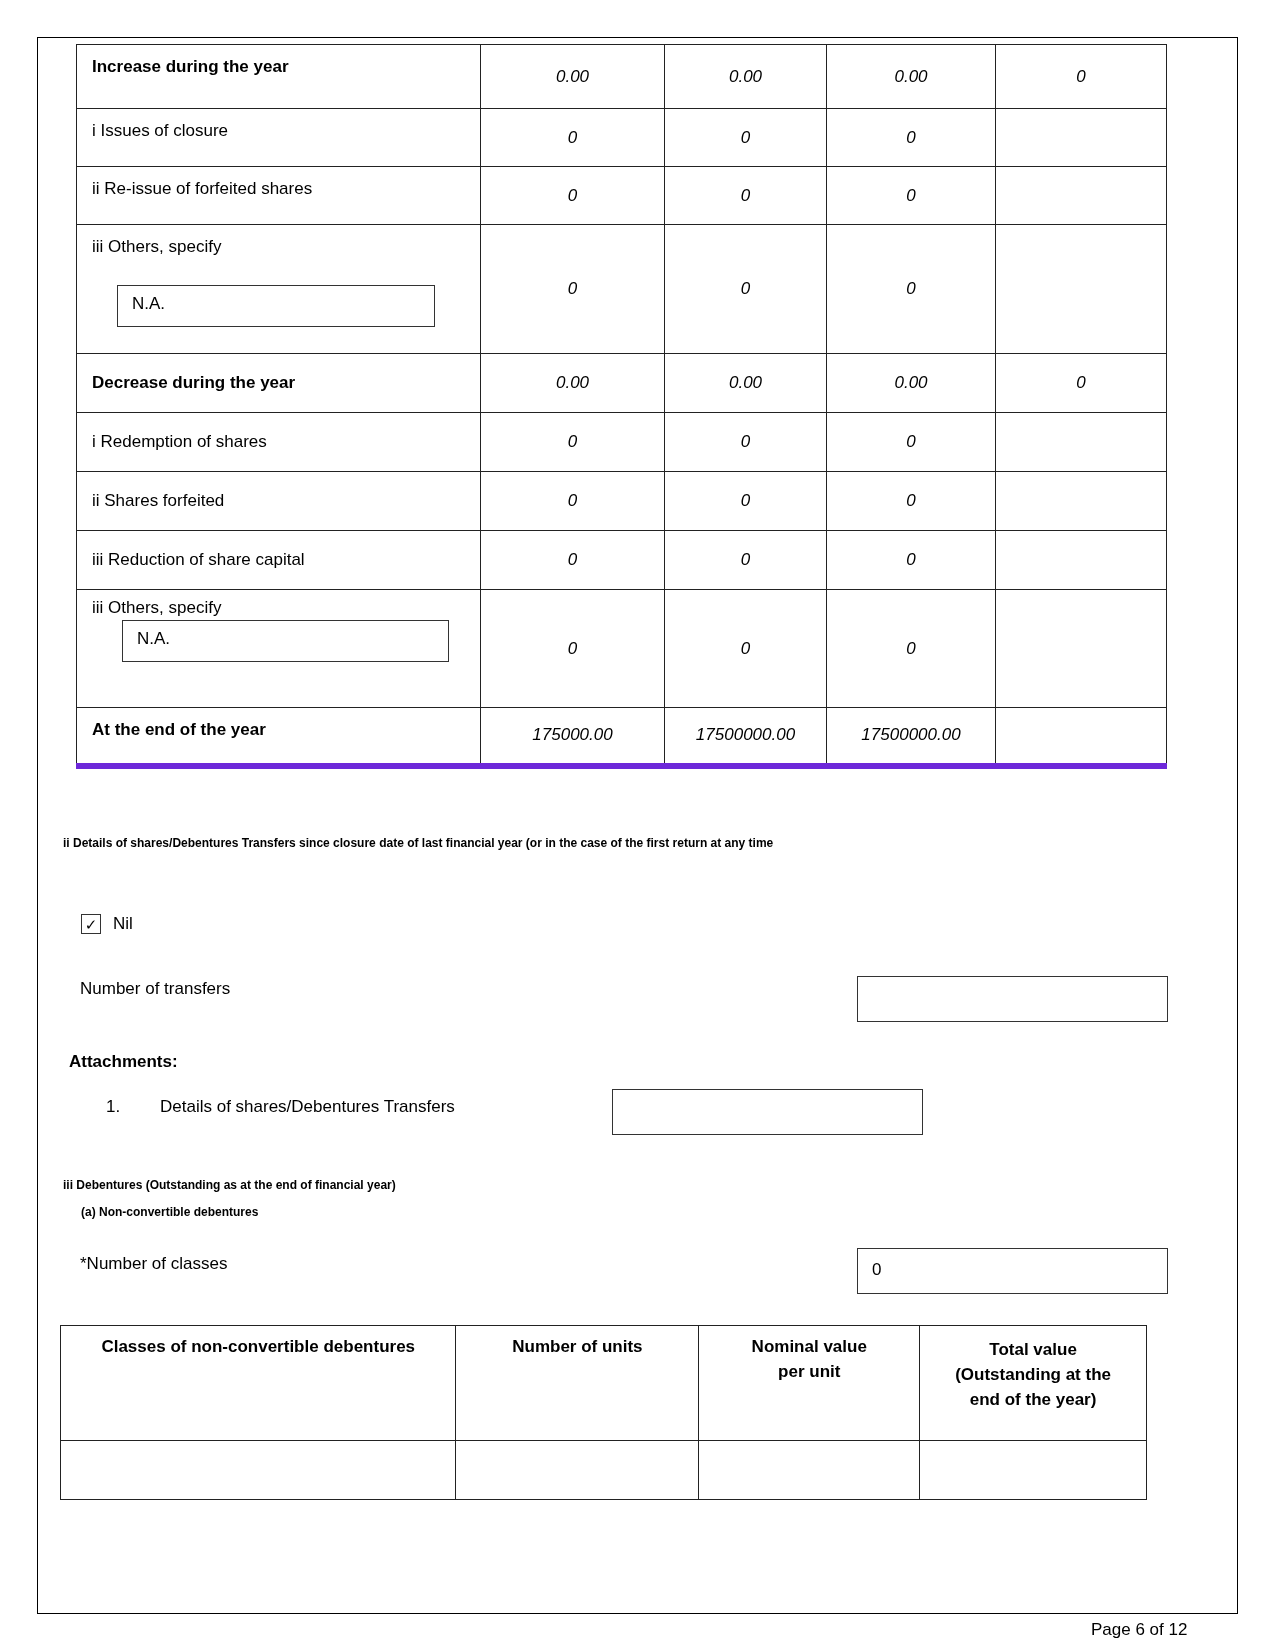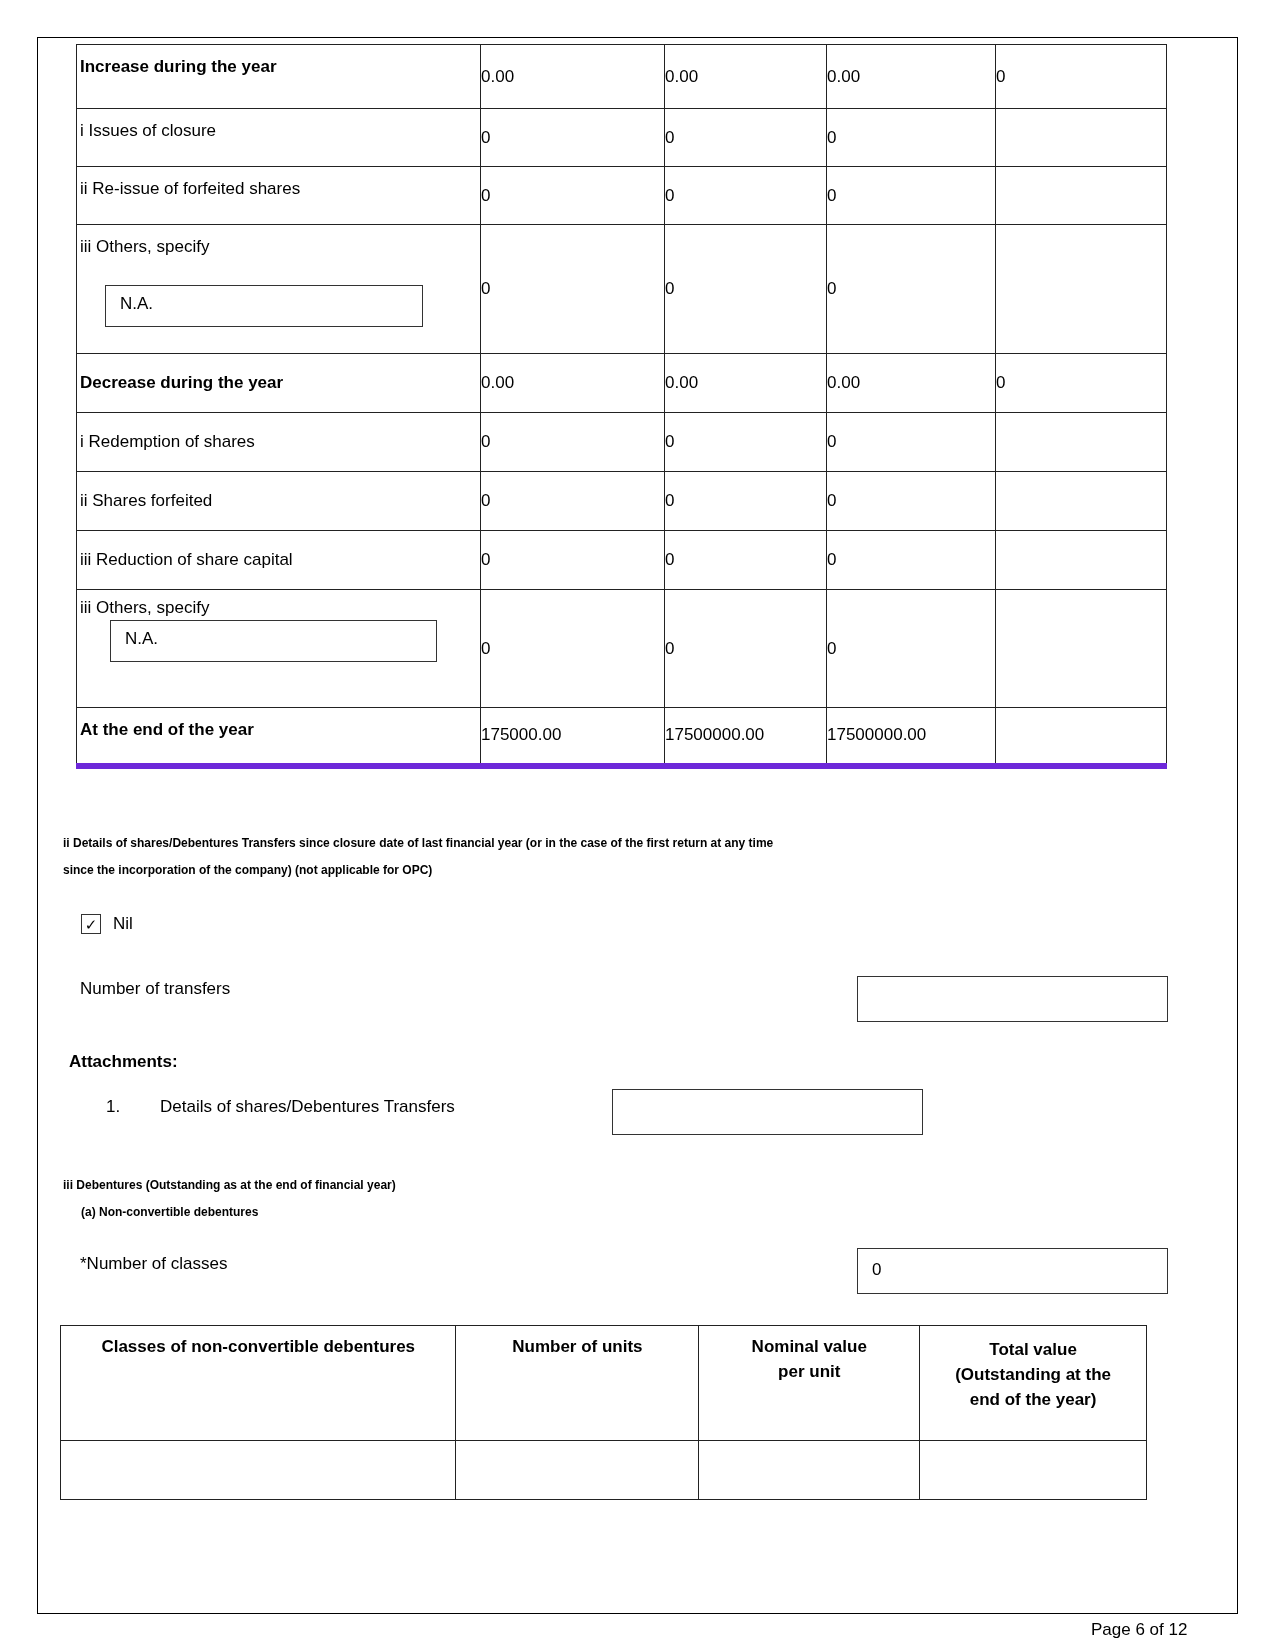--- a/index.html
+++ b/index.html
@@ -12,22 +12,22 @@
     border: 1px solid #000; box-sizing: border-box;
   }
   
   table.share {
     position: absolute; left: 76px; top: 44px; border-collapse: collapse;
     width: 1091px;
   }
   table.share td {
     border: 1.5px solid #222; vertical-align: top; padding: 0; position: relative;
   }
-  table.share td.lbl { width: 404px; padding: 12px 3px; box-sizing: border-box; }
-  table.share td.num { vertical-align: middle; }
+  table.share td.lbl { width: 404px; padding: 12px 15px; box-sizing: border-box; }
+  table.share td.num { text-align: center; vertical-align: middle; font-style: italic; }
   table.share td.c1 { width: 183px; }
   table.share td.c2 { width: 161px; }
   table.share td.c3 { width: 168px; }
   table.share td.c4 { width: 170px; }
   table.share tr.last td { border-bottom: 6px solid #6d28d9; }
   .bold { font-weight: bold; }
   .inbox {
     border: 1.5px solid #333; height: 42px; box-sizing: border-box;
     padding: 8px 14px; font-size: 17px;
   }
@@ -134,21 +134,20 @@
       <td class="num">175000.00</td>
       <td class="num">17500000.00</td>
       <td class="num">17500000.00</td>
       <td class="num"></td>
     </tr>
   </tbody>
 </table>
 
 <div class="abs sec-title" style="left:63px; top:830px; width:1150px;">
   <div>ii Details of shares/Debentures Transfers since closure date of last financial year (or in the case of the first return at any time</div>
-  <div>since the incorporation of the company) (not applicable for OPC)</div>
 </div>
 
 <div class="abs" style="left:81px; top:914px; display:flex; align-items:center; gap:12px;">
   <div class="checkbox">
     <span>✓</span>
   </div>
   <span>Nil</span>
 </div>
 
 <div class="abs" style="left:80px; top:979px;">Number of transfers</div>

